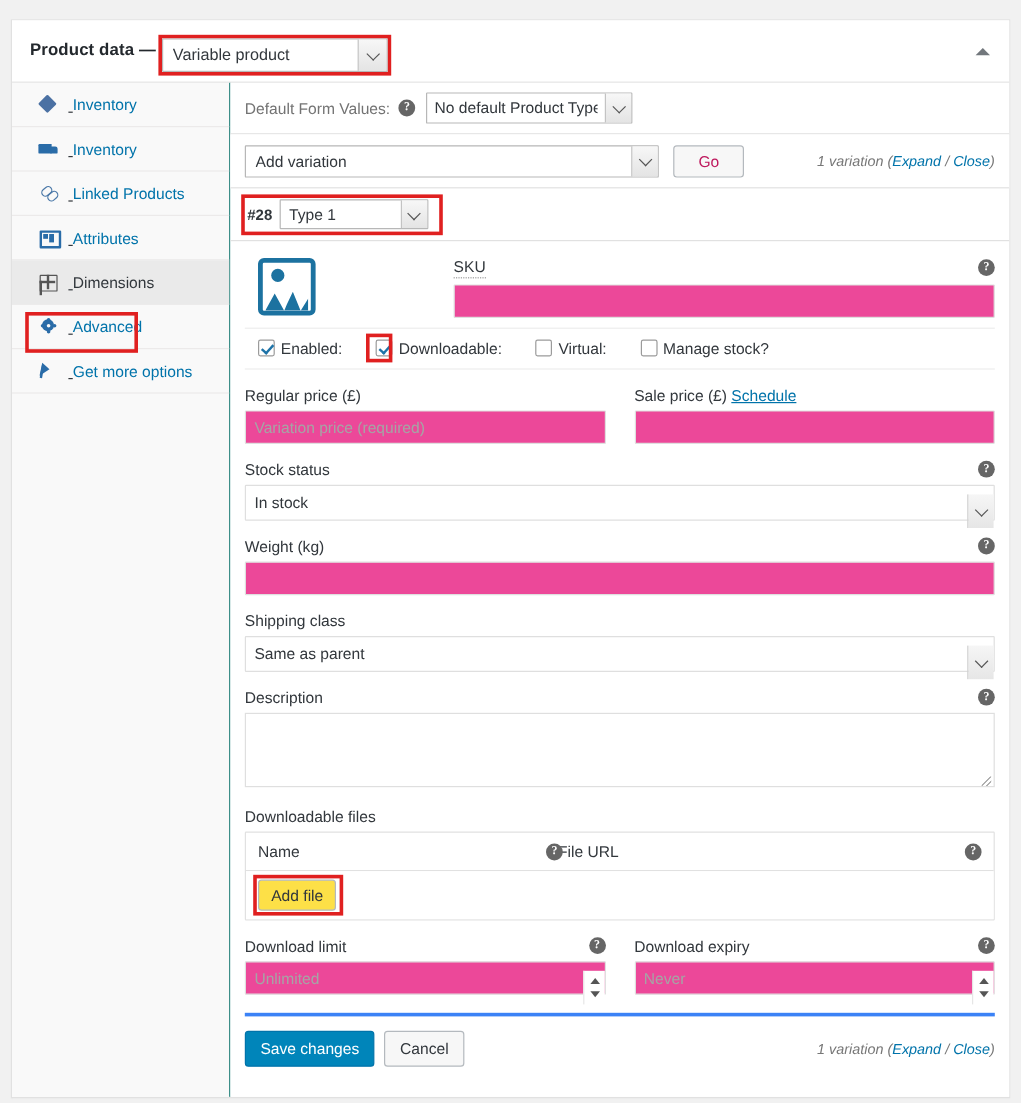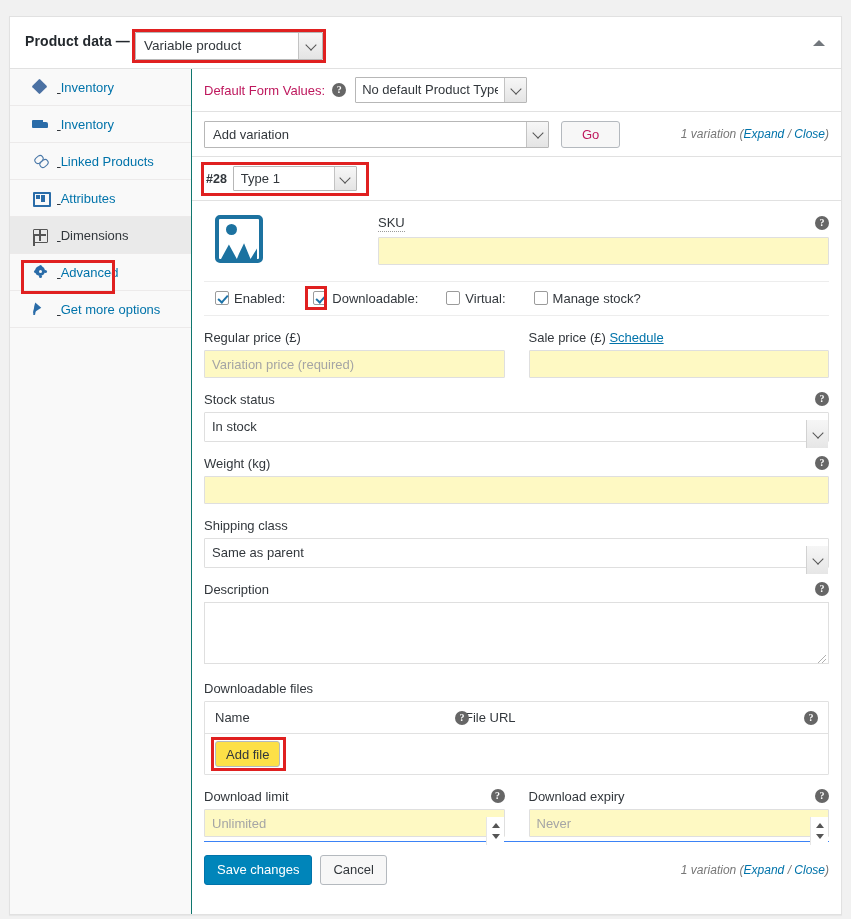--- a/index.html
+++ b/index.html
@@ -182,21 +182,21 @@
   }
   
   .main { flex: 1; position: relative; background: #fff; }
 
   .defaults-row {
     height: 43px;
     border-bottom: 1px solid #e1e1e1;
     padding: 0 12px;
     display: flex; align-items: center;
   }
-  .defaults-label { font-size: 13px; color: #be185d; }
+  .defaults-label { font-size: 13px; color: #737373; }
   .helptip {
     display: inline-block;
     width: 14px; height: 14px; border-radius: 50%;
     background: #666; color: #fff;
     font-size: 10px; line-height: 14px; text-align: center;
     font-weight: bold; font-family: "Liberation Serif", serif;
     vertical-align: -2px;
   }
   .helptip:after { content: "?"; }
   .def-select-wrap { position: relative; margin-left: 9px; line-height: 0; }
@@ -309,27 +309,27 @@
     display: inline-block; padding-bottom: 1px;
     margin-bottom: 5px;
   }
   .sku-help { position: absolute; right: 0; top: 1px; }
   input.txt {
     width: 100%; height: 28px;
     padding: 0 7px;
     font-family: "Liberation Sans", sans-serif;
     font-size: 13px; color: #32373c;
     border: 1px solid #dfdfdf; border-radius: 1px;
-    background: #fef9c3;
+    background: #ec4899;
   }
   input.txt::placeholder { color: #a5a5a5; }
 
   .checkrow {
     position: relative;
-    margin-top: 16px;
+    margin-top: 8px;
     padding: 9px 0 9px 11px;
     border-top: 1px solid #ededed;
     border-bottom: 1px solid #ededed;
     display: flex; align-items: center;
     font-size: 13px;
   }
   .chk {
     display: inline-block;
     width: 14px; height: 14px;
     border: 1px solid #9b9b9b; border-radius: 2px;
@@ -454,22 +454,22 @@
   }
   .spinner:before, .spinner:after {
     content: ""; position: absolute; left: 5px;
     border-left: 4px solid transparent;
     border-right: 4px solid transparent;
   }
   .spinner:before { top: 6px; border-bottom: 5px solid #555; }
   .spinner:after { bottom: 6px; border-top: 5px solid #555; }
 
   .footer-bar {
-    margin-top: 4px;
-    border-top: 1px solid #3b82f6;
+    margin-top: 15px;
+    border-top: 3px solid #3b82f6;
     height: 56px;
     display: flex; align-items: center;
     padding: 0 0 0 0;
   }
   .btn-primary {
     height: 30px; padding: 0 12px;
     background: #0085ba; color: #fff;
     border: 1px solid #0073aa; border-radius: 3px;
     font-family: "Liberation Sans", sans-serif;
     font-size: 13px; cursor: pointer;

